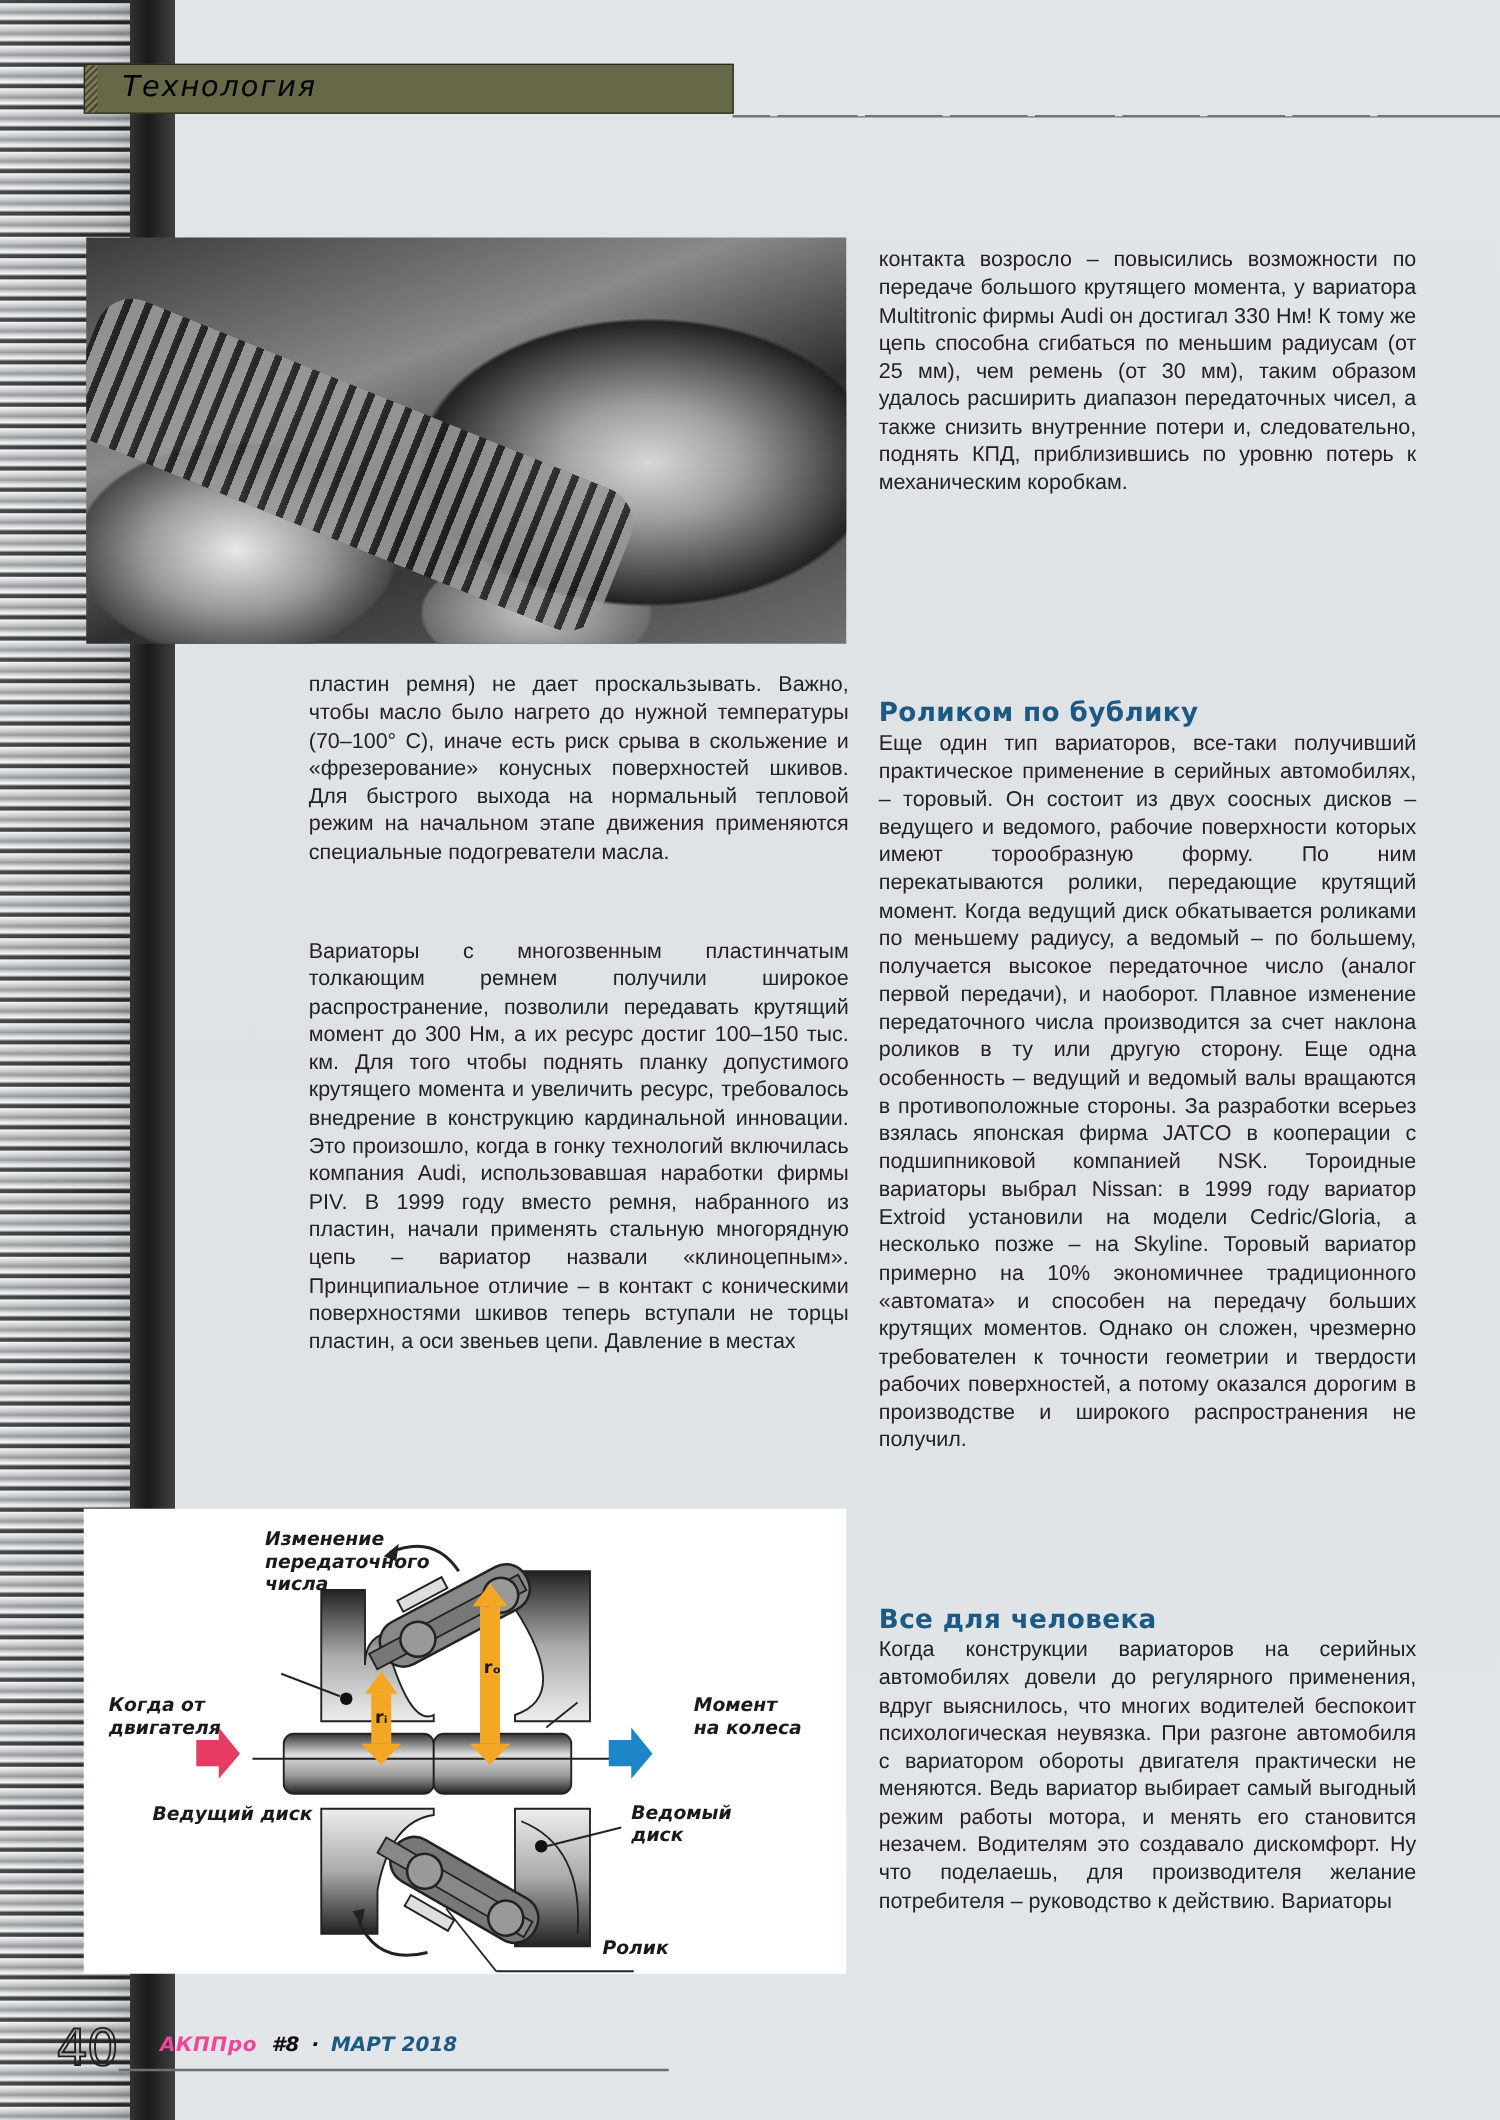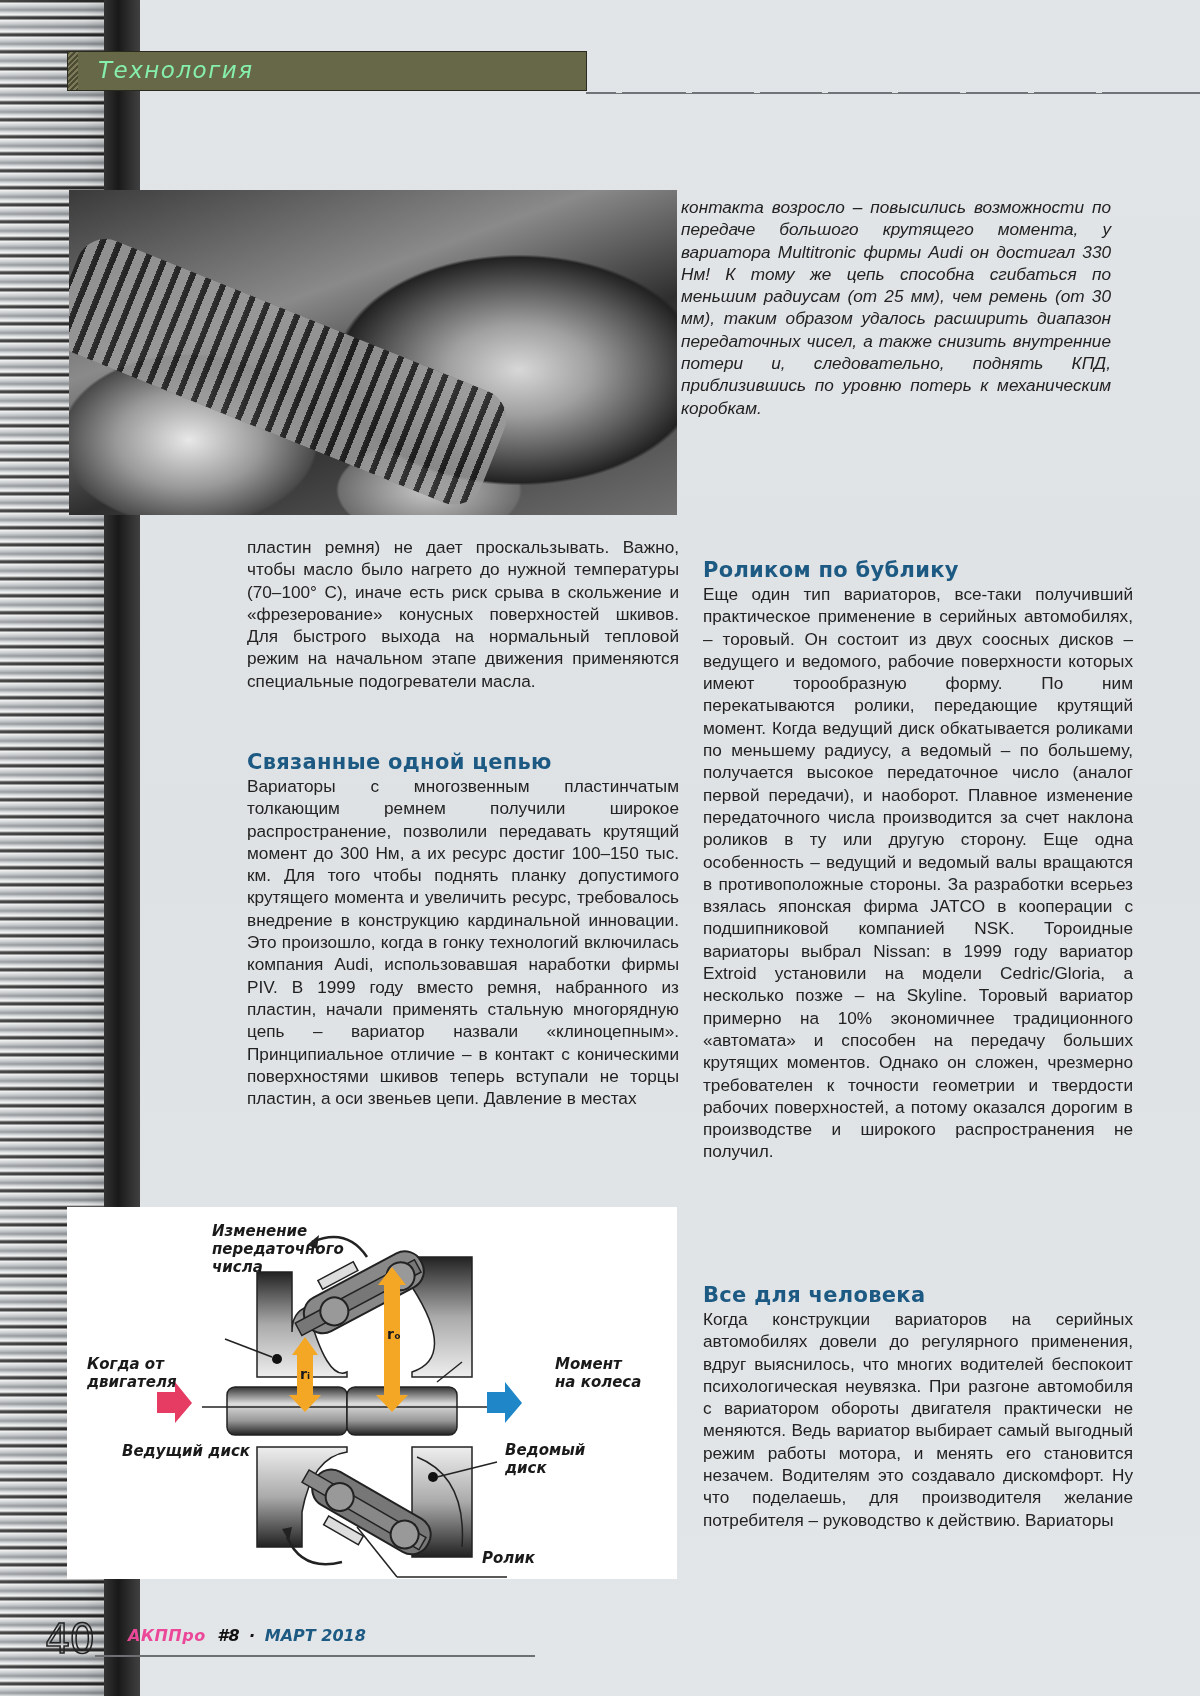--- a/index.html
+++ b/index.html
@@ -31,21 +31,21 @@
     position: absolute; left: 67px; top: 51px; width: 520px; height: 40px;
     background: #666847; border: 1px solid #2a2a1f;
     box-sizing: border-box;
   }
   .banner .hatch {
     position: absolute; left: 0; top: 0; width: 10px; height: 100%;
     background: repeating-linear-gradient(135deg, #4b4a33 0 2px, #7c7a58 2px 4px);
   }
   .banner .label {
     position: absolute; left: 30px; top: 5px;
-    color: #86efac; font-style: italic; font-size: 23px; letter-spacing: 1.5px;
+    color: #000000; font-style: italic; font-size: 23px; letter-spacing: 1.5px;
     font-family: "DejaVu Sans", sans-serif;
   }
   .topline {
     position: absolute; left: 586px; top: 92px; width: 614px; height: 0;
     border-top: 2px solid #707478;
   }
   .topline .dot {
     position: absolute; top: -3px; width: 6px; height: 2px; background: #e2e5e7;
   }
 
@@ -71,21 +71,21 @@
   .col {
     position: absolute; font-size: 17.2px; line-height: 22.3px; text-align: justify;
     color: #222;
   }
   .col p { margin: 0; text-indent: 0; }
   .col p.indent { text-indent: 32px; }
   .col h2 {
     margin: 0; color: #1d5a83; font-size: 21px; font-weight: bold; line-height: 26px;
     font-family: "DejaVu Sans", sans-serif; letter-spacing: 0.3px;
   }
-  .col-right-a { left: 681px; top: 196px; width: 430px; font-style: italic; }
+  .col-right-a { left: 703px; top: 196px; width: 430px; }
   .col-right-b { left: 703px; top: 557px; width: 430px; }
   .col-right-c { left: 703px; top: 1282px; width: 430px; }
   .col-left-a { left: 247px; top: 536px; width: 432px; }
   .col-left-b { left: 247px; top: 749px; width: 432px; }
 
   
   .diagram {
     position: absolute; left: 67px; top: 1207px; width: 610px; height: 372px;
     background: #ffffff;
   }
@@ -134,21 +134,20 @@
 </div>
 
 <div class="photo" title="Клиноцепной вариатор: стальная многорядная цепь между конусными шкивами">
   <div class="chain"></div>
 </div>
 
 <div class="col col-left-a">
   <p>пластин ремня) не дает проскальзывать. Важно, чтобы масло было нагрето до нужной температуры (70–100° С), иначе есть риск срыва в скольжение и «фрезерование» конусных поверхностей шкивов. Для быстрого выхода на нормальный тепловой режим на начальном этапе движения применяются специальные подогреватели масла.</p>
 </div>
 <div class="col col-left-b">
-  <h2>Связанные одной цепью</h2>
   <p>Вариаторы с многозвенным пластинчатым толкающим ремнем получили широкое распространение, позволили передавать крутящий момент до 300 Нм, а их ресурс достиг 100–150 тыс. км. Для того чтобы поднять планку допустимого крутящего момента и увеличить ресурс, требовалось внедрение в конструкцию кардинальной инновации. Это произошло, когда в гонку технологий включилась компания Audi, использовавшая наработки фирмы PIV. В 1999 году вместо ремня, набранного из пластин, начали применять стальную многорядную цепь – вариатор назвали «клиноцепным». Принципиальное отличие – в контакт с коническими поверхностями шкивов теперь вступали не торцы пластин, а оси звеньев цепи. Давление в местах</p>
 </div>
 
 <div class="col col-right-a">
   <p>контакта возросло – повысились возможности по передаче большого крутящего момента, у вариатора Multitronic фирмы Audi он достигал 330 Нм! К тому же цепь способна сгибаться по меньшим радиусам (от 25 мм), чем ремень (от 30 мм), таким образом удалось расширить диапазон передаточных чисел, а также снизить внутренние потери и, следовательно, поднять КПД, приблизившись по уровню потерь к механическим коробкам.</p>
 </div>
 <div class="col col-right-b">
   <h2>Роликом по бублику</h2>
   <p>Еще один тип вариаторов, все-таки получивший практическое применение в серийных автомобилях, – торовый. Он состоит из двух соосных дисков – ведущего и ведомого, рабочие поверхности которых имеют торообразную форму. По ним перекатываются ролики, передающие крутящий момент. Когда ведущий диск обкатывается роликами по меньшему радиусу, а ведомый – по большему, получается высокое передаточное число (аналог первой передачи), и наоборот. Плавное изменение передаточного числа производится за счет наклона роликов в ту или другую сторону. Еще одна особенность – ведущий и ведомый валы вращаются в противоположные стороны. За разработки всерьез взялась японская фирма JATCO в кооперации с подшипниковой компанией NSK. Тороидные вариаторы выбрал Nissan: в 1999 году вариатор Extroid установили на модели Cedric/Gloria, а несколько позже – на Skyline. Торовый вариатор примерно на 10% экономичнее традиционного «автомата» и способен на передачу больших крутящих моментов. Однако он сложен, чрезмерно требователен к точности геометрии и твердости рабочих поверхностей, а потому оказался дорогим в производстве и широкого распространения не получил.</p>
 </div>

